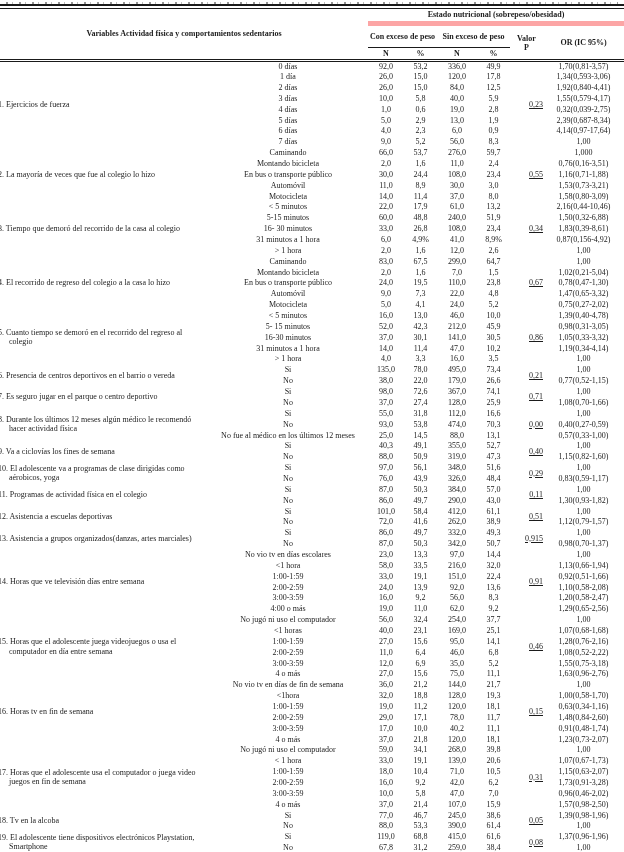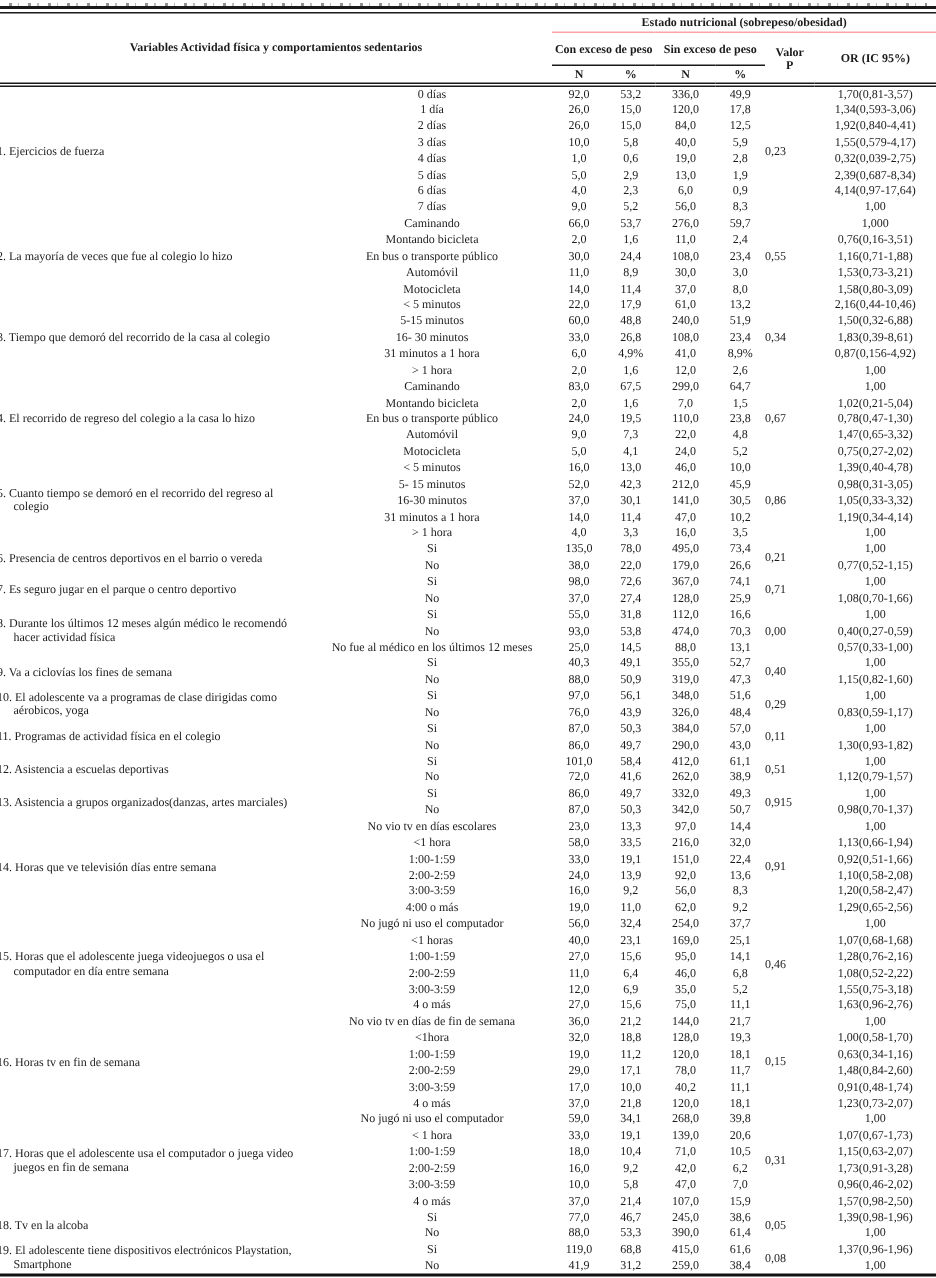--- a/index.html
+++ b/index.html
@@ -7,32 +7,32 @@
   .page{width:624px;height:852px;position:relative;background:#fff;}
   
   .fragment-strip{height:4px;margin:0 6px;overflow:hidden;background:
     repeating-linear-gradient(90deg,rgba(60,60,60,.55) 0 2px,transparent 2px 6px,rgba(60,60,60,.35) 6px 7px,transparent 7px 13px);
     background-size:100% 2px;background-position:0 2px;background-repeat:no-repeat;}
   .rule-top{height:2px;border-top:2px solid #1a1a1a;border-bottom:1px solid #1a1a1a;margin:0;}
   .rule-bottom{height:0;border-top:2.5px solid #111;margin:0;}
   table.data-table{width:624px;border-collapse:collapse;table-layout:fixed;font-size:8px;}
   thead th{font-weight:bold;padding:0;vertical-align:middle;text-align:center;line-height:9.5px;}
   th.var-head{border-bottom:3px double #1a1a1a;font-size:8px;}
-  tr.h-row-a th.estado{border-bottom:1px solid #fca5a5;height:12px;font-family:Liberation Serif, serif;}
+  tr.h-row-a th.estado{border-bottom:5px solid #fca5a5;height:12px;font-family:Liberation Serif, serif;}
   tr.h-row-b th{height:21px;}
   tr.h-row-b th.grp{border-bottom:1px solid #1a1a1a;}
   tr.h-row-b th.valorp,tr.h-row-b th.or-head{border-bottom:3px double #1a1a1a;}
   tr.h-row-c th{height:11px;border-bottom:3px double #1a1a1a;}
   .valorp span{display:block;line-height:9px;}
   tbody tr{height:10.87px;}
   tbody td{padding:0;vertical-align:middle;line-height:9.3px;overflow:hidden;white-space:nowrap;}
   td.var-cell{white-space:normal;text-align:left;padding-left:9px;padding-right:2px;text-indent:-11px;line-height:9.6px;}
   td.cat-cell{text-align:center;}
   td.num{text-align:center;}
-  td.pval{text-align:left;}
+  td.pval{text-align:right;text-decoration:underline;}
   td.or-cell{text-align:center;}
 </style>
 </head>
 <body>
 
 <div class="page">
 
   <div class="fragment-strip"></div>
   <div class="rule-top"></div>
 
@@ -678,21 +678,21 @@
           <td class="cat-cell">Si</td>
           <td class="num">119,0</td>
           <td class="num">68,8</td>
           <td class="num">415,0</td>
           <td class="num">61,6</td>
           <td class="pval" rowspan="2">0,08</td>
           <td class="or-cell">1,37(0,96-1,96)</td>
         </tr>
         <tr>
           <td class="cat-cell">No</td>
-          <td class="num">41,9</td>
+          <td class="num">67,8</td>
           <td class="num">31,2</td>
           <td class="num">259,0</td>
           <td class="num">38,4</td>
           <td class="or-cell">1,00</td>
         </tr>
       </tbody>
   </table>
 
   <div class="rule-bottom"></div>
 </div>

